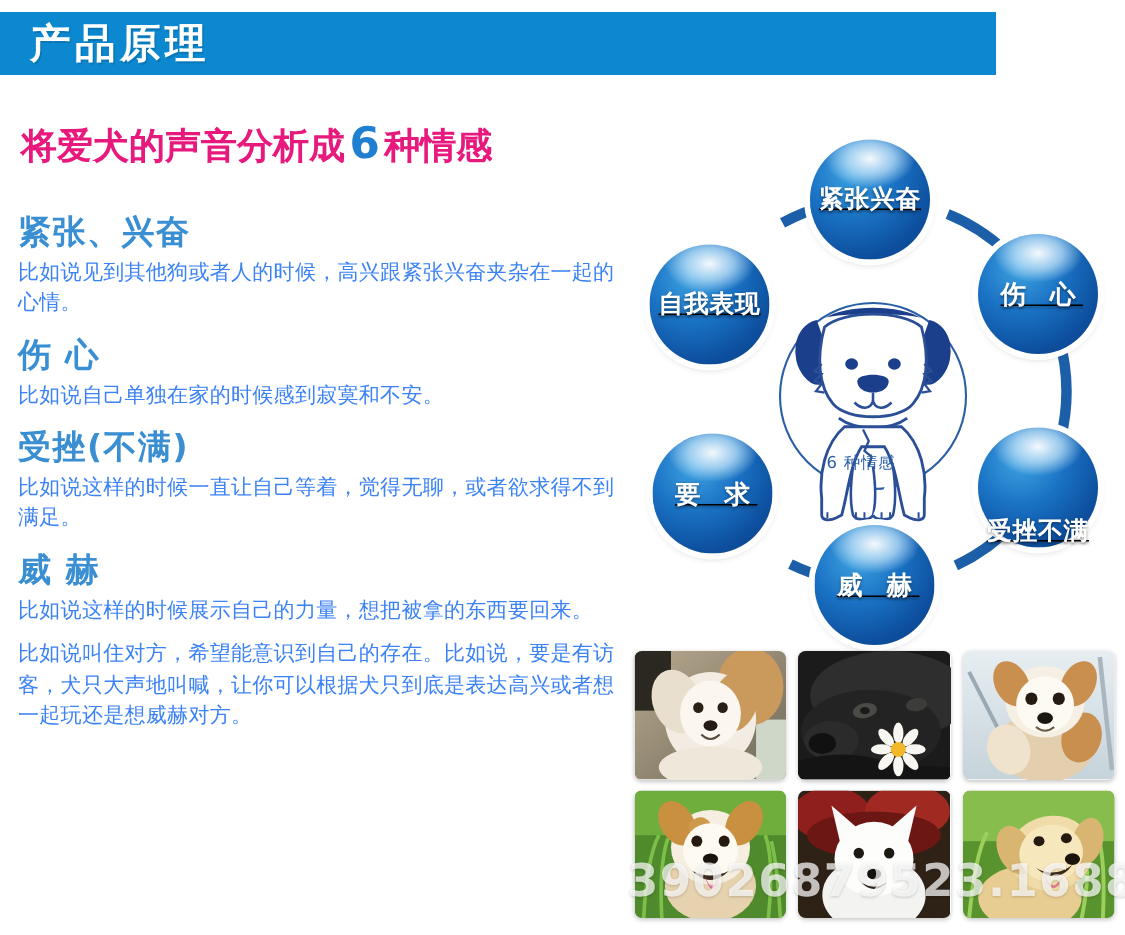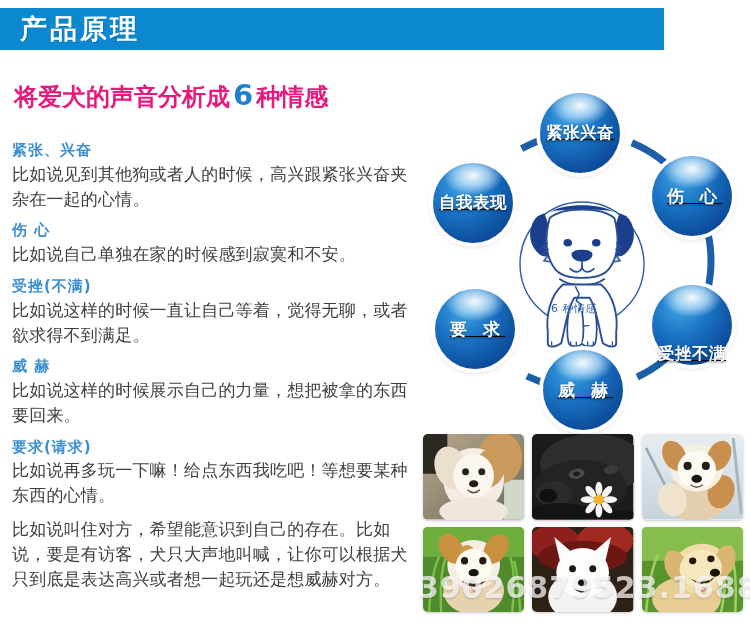--- a/index.html
+++ b/index.html
@@ -43,28 +43,28 @@
   }
 
   
   .text-col {
     position: absolute; left: 12px; top: 140px;
     width: 400px;
   }
   .sec { margin-bottom: 9px; }
   .sec-h {
     color: #3a8fd2;
-    font-size: 15px;
+    font-size: 22px;
     font-weight: bold;
     line-height: 1.45;
     letter-spacing: 1px;
   }
   .sec-b {
-    color: #404040;
-    font-size: 17px;
+    color: #3b82f6;
+    font-size: 14px;
     line-height: 1.46;
     letter-spacing: 0.2px;
   }
 
   
   .diagram {
     position: absolute; left: 410px; top: 88px;
     width: 340px; height: 330px;
   }
   .diagram svg { position: absolute; left: 0; top: 0; }
@@ -148,24 +148,20 @@
       <div class="sec-h">伤 心</div>
       <div class="sec-b">比如说自己单独在家的时候感到寂寞和不安。</div>
     </div>
     <div class="sec">
       <div class="sec-h">受挫(不满)</div>
       <div class="sec-b">比如说这样的时候一直让自己等着，觉得无聊，或者欲求得不到满足。</div>
     </div>
     <div class="sec">
       <div class="sec-h">威 赫</div>
       <div class="sec-b">比如说这样的时候展示自己的力量，想把被拿的东西要回来。</div>
-    </div>
-    <div class="sec">
-      <div class="sec-h">要求(请求)</div>
-      <div class="sec-b">比如说再多玩一下嘛！给点东西我吃吧！等想要某种东西的心情。</div>
     </div>
     <div class="sec">
       <div class="sec-b">比如说叫住对方，希望能意识到自己的存在。比如说，要是有访客，犬只大声地叫喊，让你可以根据犬只到底是表达高兴或者想一起玩还是想威赫对方。</div>
     </div>
   </div>
 
   <div class="diagram">
 
     <svg width="340" height="330" viewBox="0 0 340 330">
 

